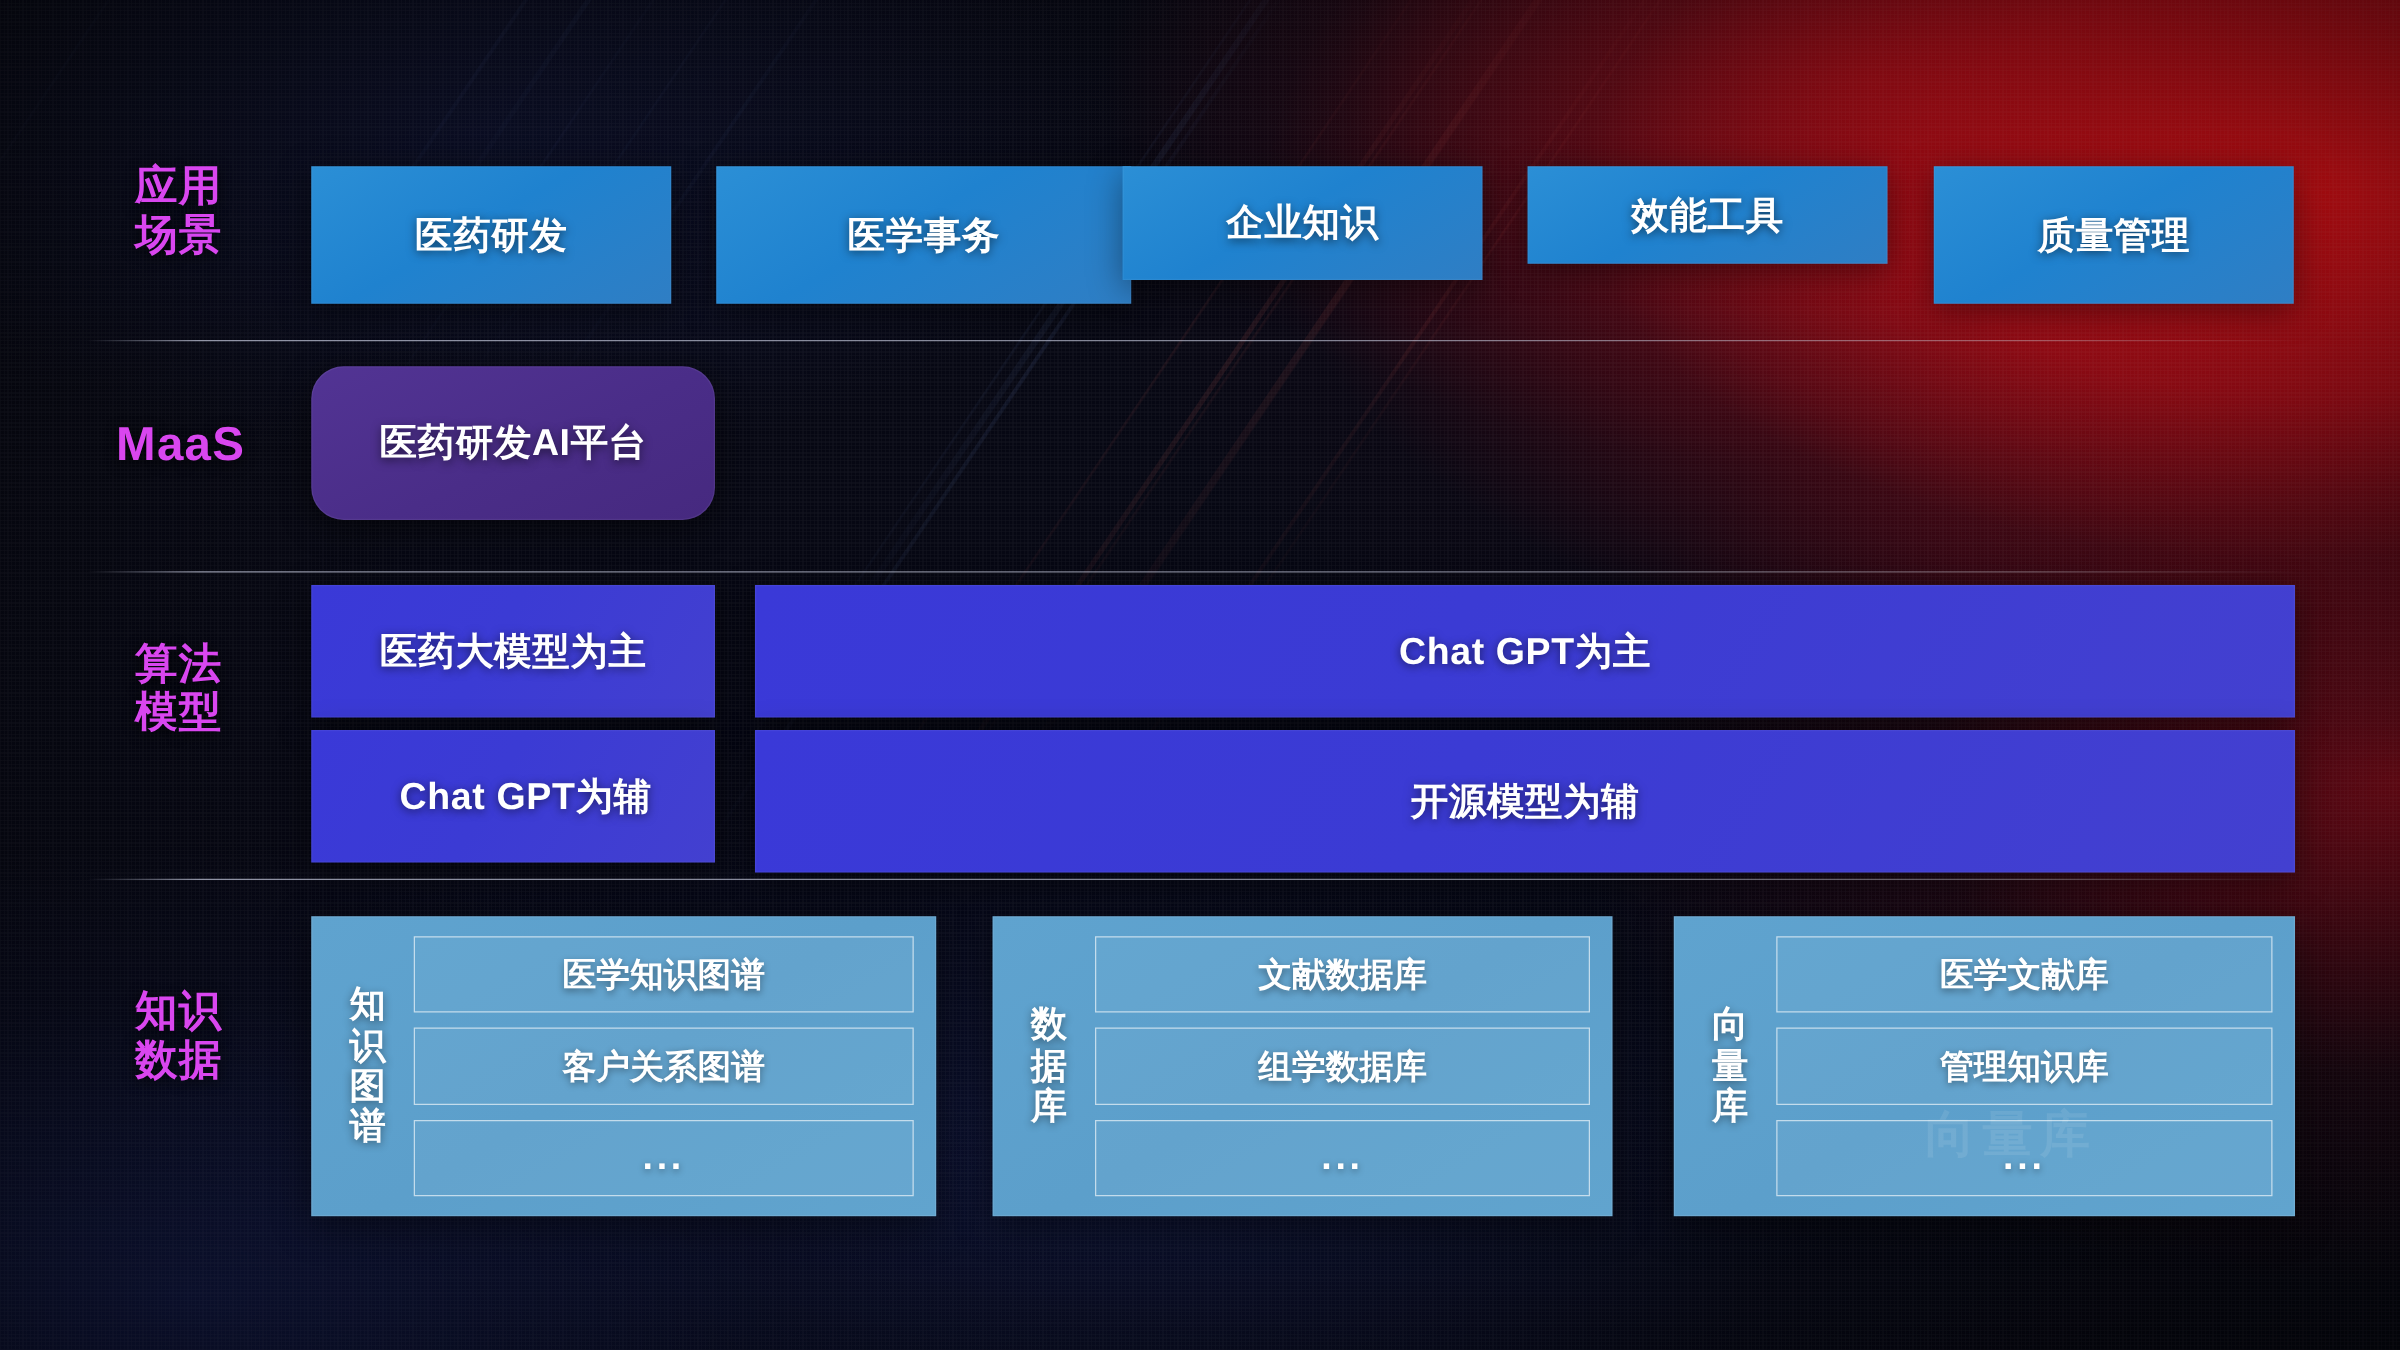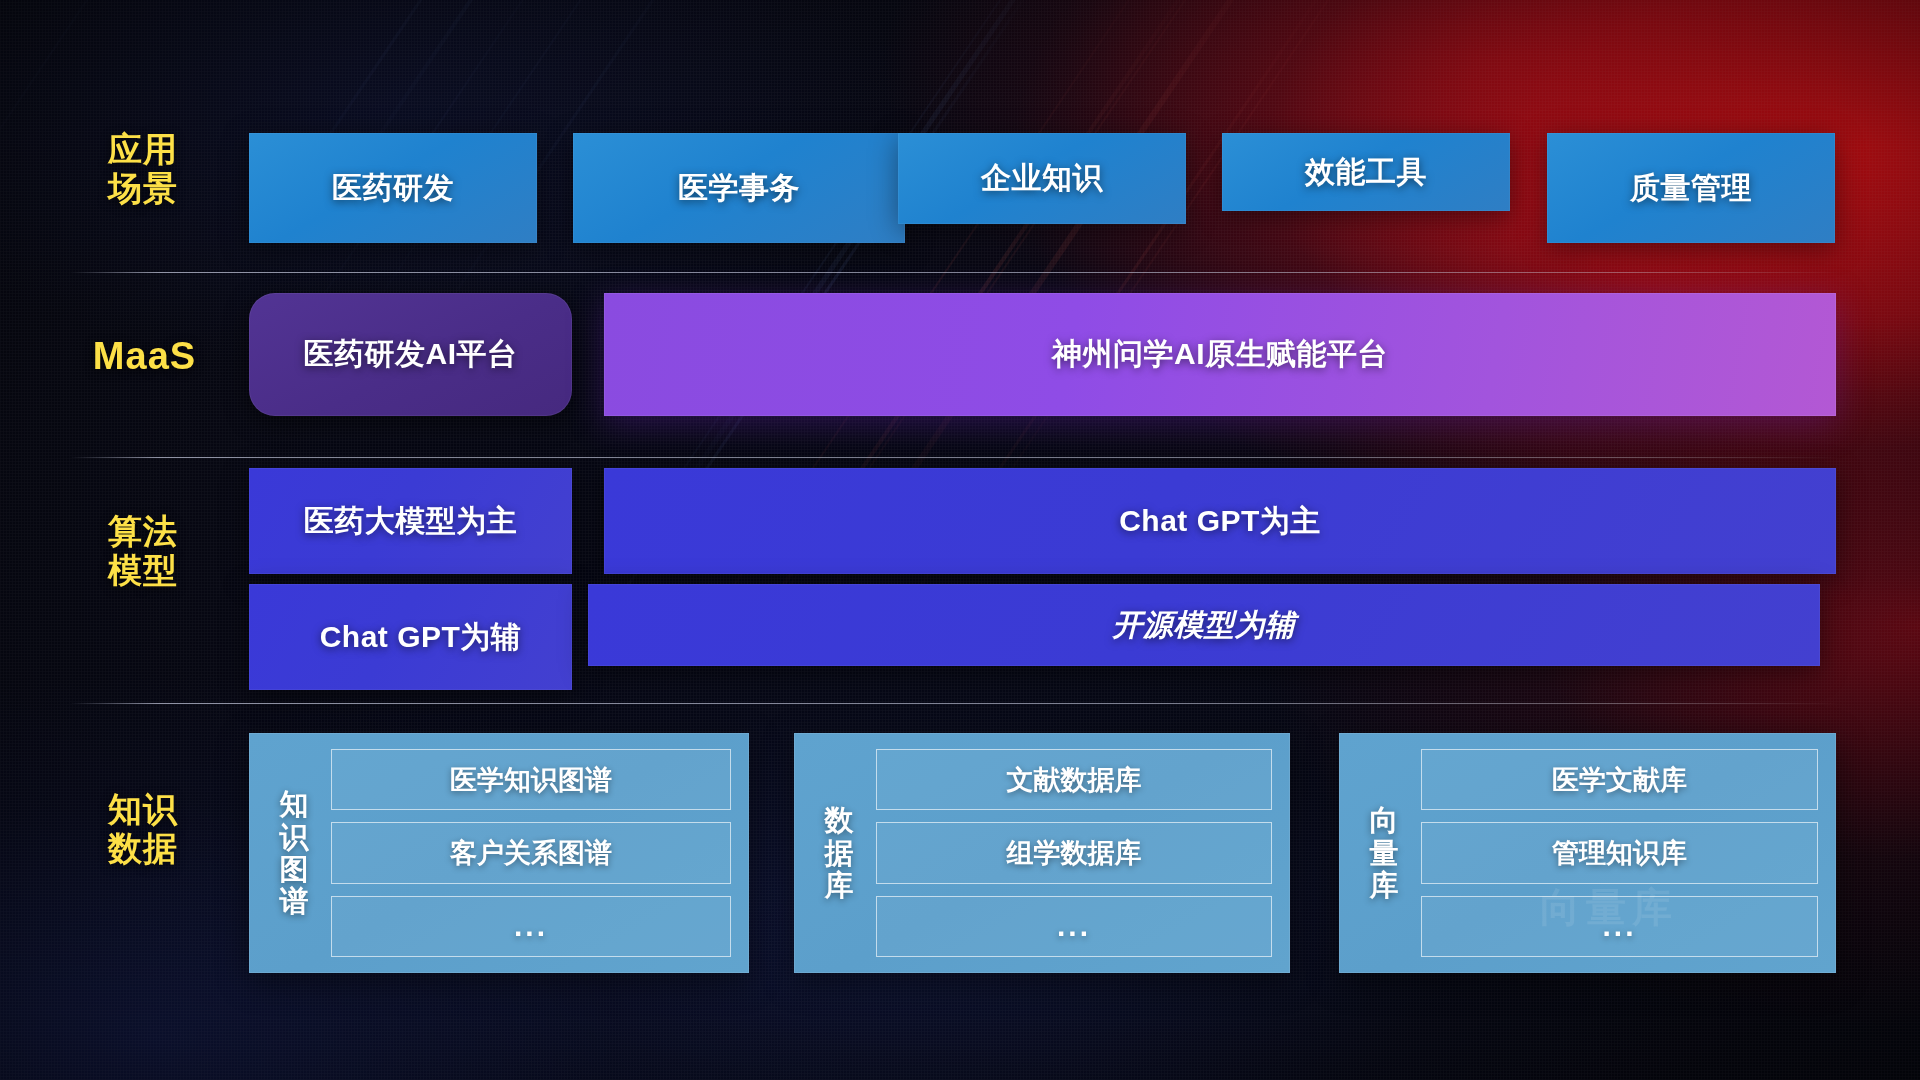--- a/index.html
+++ b/index.html
@@ -43,21 +43,21 @@
     background-image:
       repeating-linear-gradient(0deg, rgba(255,255,255,.5) 0 1px, rgba(0,0,0,0) 1px 3px),
       repeating-linear-gradient(90deg, rgba(255,255,255,.5) 0 1px, rgba(0,0,0,0) 1px 3px);
   }
 
   
   #diagram { position:absolute; inset:0; z-index:2; }
 
   .row-label {
     position:absolute;
-    color:#fde047;
+    color:#d946ef;
     font-weight:bold;
     letter-spacing:1px;
     text-align:center;
     line-height:1.14;
     text-shadow:0 2px 10px rgba(0,0,0,.75);
     white-space:pre-line;
   }
 
   .divider {
     position:absolute;
@@ -175,31 +175,30 @@
   <div class="box app-box" style="left:573px; top:133px; width:332px; height:110px;">医学事务</div>
   <div class="box app-box" style="left:898px; top:133px; width:288px; height:91px;">企业知识</div>
   <div class="box app-box" style="left:1222px; top:133px; width:288px; height:78px;">效能工具</div>
   <div class="box app-box" style="left:1547px; top:133px; width:288px; height:110px;">质量管理</div>
 
   <div class="divider" style="left:70px; top:272px; width:1770px;"></div>
 
   <div class="row-label" style="left:62px; top:335px; width:165px; font-size:38px;">MaaS</div>
 
   <div class="box maas-left" style="left:249px; top:293px; width:323px; height:123px;">医药研发AI平台</div>
-  <div class="box maas-right" style="left:604px; top:293px; width:1232px; height:123px;">神州问学AI原生赋能平台</div>
 
   <div class="divider" style="left:70px; top:457px; width:1770px;"></div>
 
   <div class="row-label" style="left:78px; top:512px; width:130px; font-size:34px;">算法
 模型</div>
 
   <div class="box algo-box" style="left:249px; top:468px; width:323px; height:106px;">医药大模型为主</div>
   <div class="box algo-box" style="left:604px; top:468px; width:1232px; height:106px;">Chat GPT为主</div>
   <div class="box algo-box" style="left:249px; top:584px; width:323px; height:106px;padding-left:20px;">Chat GPT为辅</div>
-  <div class="box algo-box" style="left:588px; top:584px; width:1232px; height:82px;font-style:italic;">开源模型为辅</div>
+  <div class="box algo-box" style="left:604px; top:584px; width:1232px; height:114px;">开源模型为辅</div>
 
   <div class="divider" style="left:70px; top:703px; width:1770px;"></div>
 
   <div class="row-label" style="left:78px; top:790px; width:130px; font-size:34px;">知识
 数据</div>
 
   <div class="kgroup" style="left:249px; top:733px; width:500px; height:240px; padding:16px 18px 16px 10px;">
     <div class="kgroup-title" style="width: 72px; writing-mode: horizontal-tb; flex-direction: column; display: flex; justify-content: center; align-items: center;">
         <span style="line-height: 1.12;">知</span>
         <span style="line-height: 1.12;">识</span>

